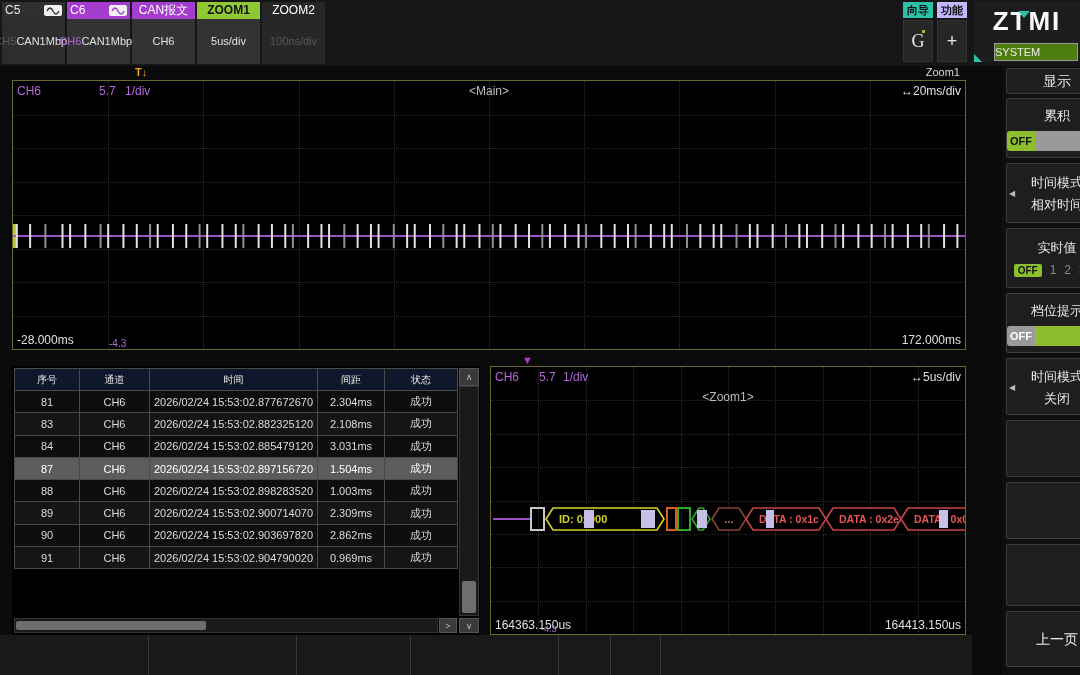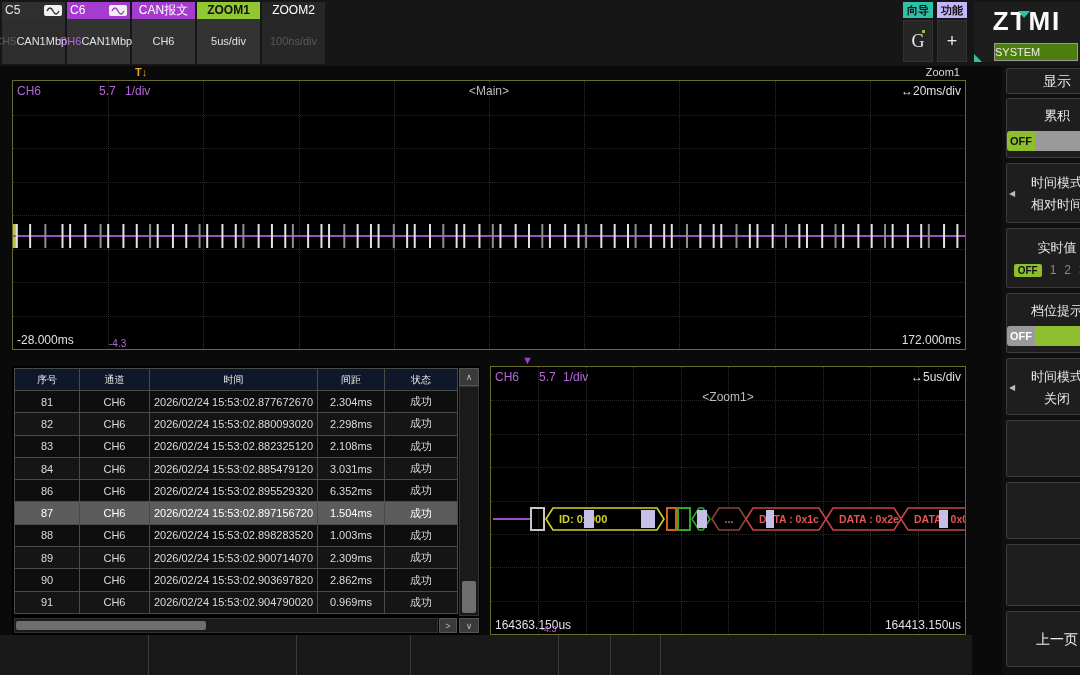--- a/index.html
+++ b/index.html
@@ -336,45 +336,31 @@
         </thead>
       <tbody id="evt-body">
           <tr>
             <td>81</td>
             <td>CH6</td>
             <td>2026/02/24 15:53:02.877672670</td>
             <td>2.304ms</td>
             <td>成功</td>
           </tr>
           <tr>
-            <td>82</td>
-            <td>CH6</td>
-            <td>2026/02/24 15:53:02.880093020</td>
-            <td>2.298ms</td>
-            <td>成功</td>
-          </tr>
-          <tr>
             <td>83</td>
             <td>CH6</td>
             <td>2026/02/24 15:53:02.882325120</td>
             <td>2.108ms</td>
             <td>成功</td>
           </tr>
           <tr>
             <td>84</td>
             <td>CH6</td>
             <td>2026/02/24 15:53:02.885479120</td>
             <td>3.031ms</td>
-            <td>成功</td>
-          </tr>
-          <tr>
-            <td>86</td>
-            <td>CH6</td>
-            <td>2026/02/24 15:53:02.895529320</td>
-            <td>6.352ms</td>
             <td>成功</td>
           </tr>
           <tr class="sel">
             <td>87</td>
             <td>CH6</td>
             <td>2026/02/24 15:53:02.897156720</td>
             <td>1.504ms</td>
             <td>成功</td>
           </tr>
           <tr>

